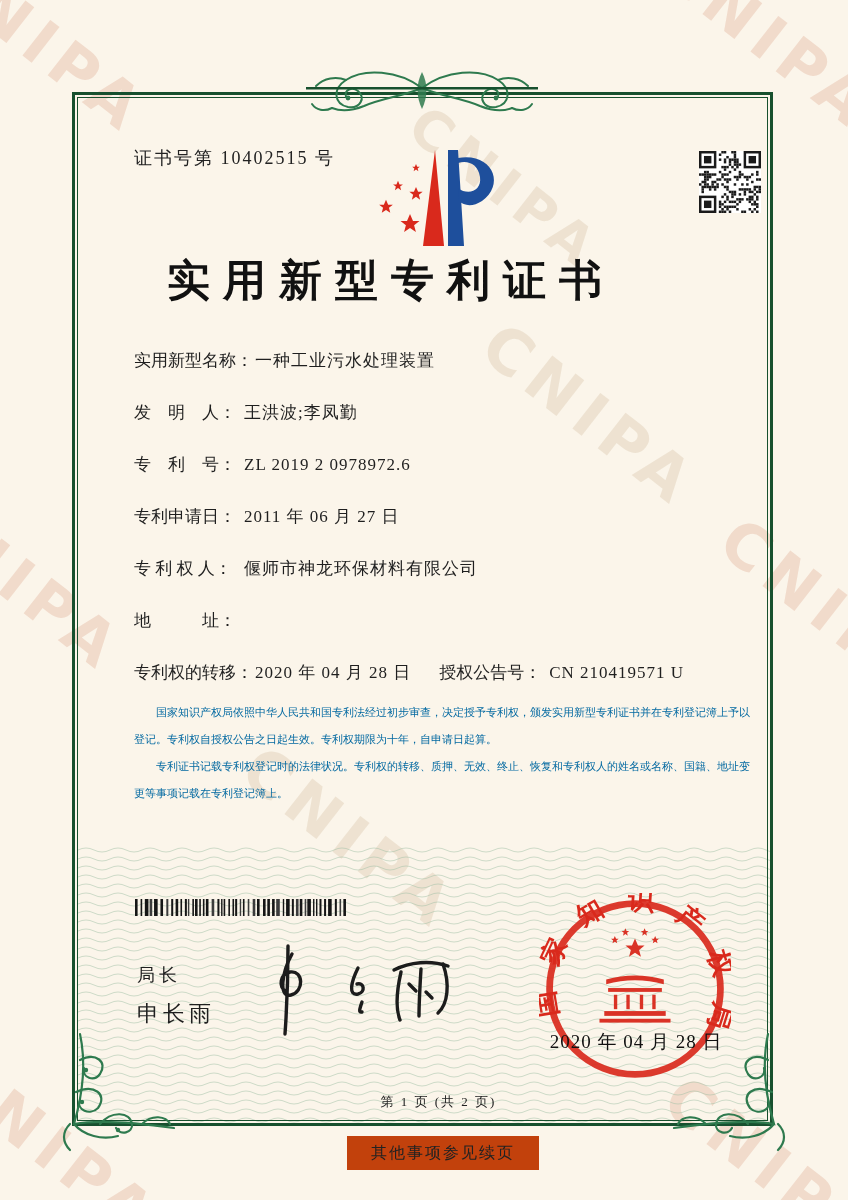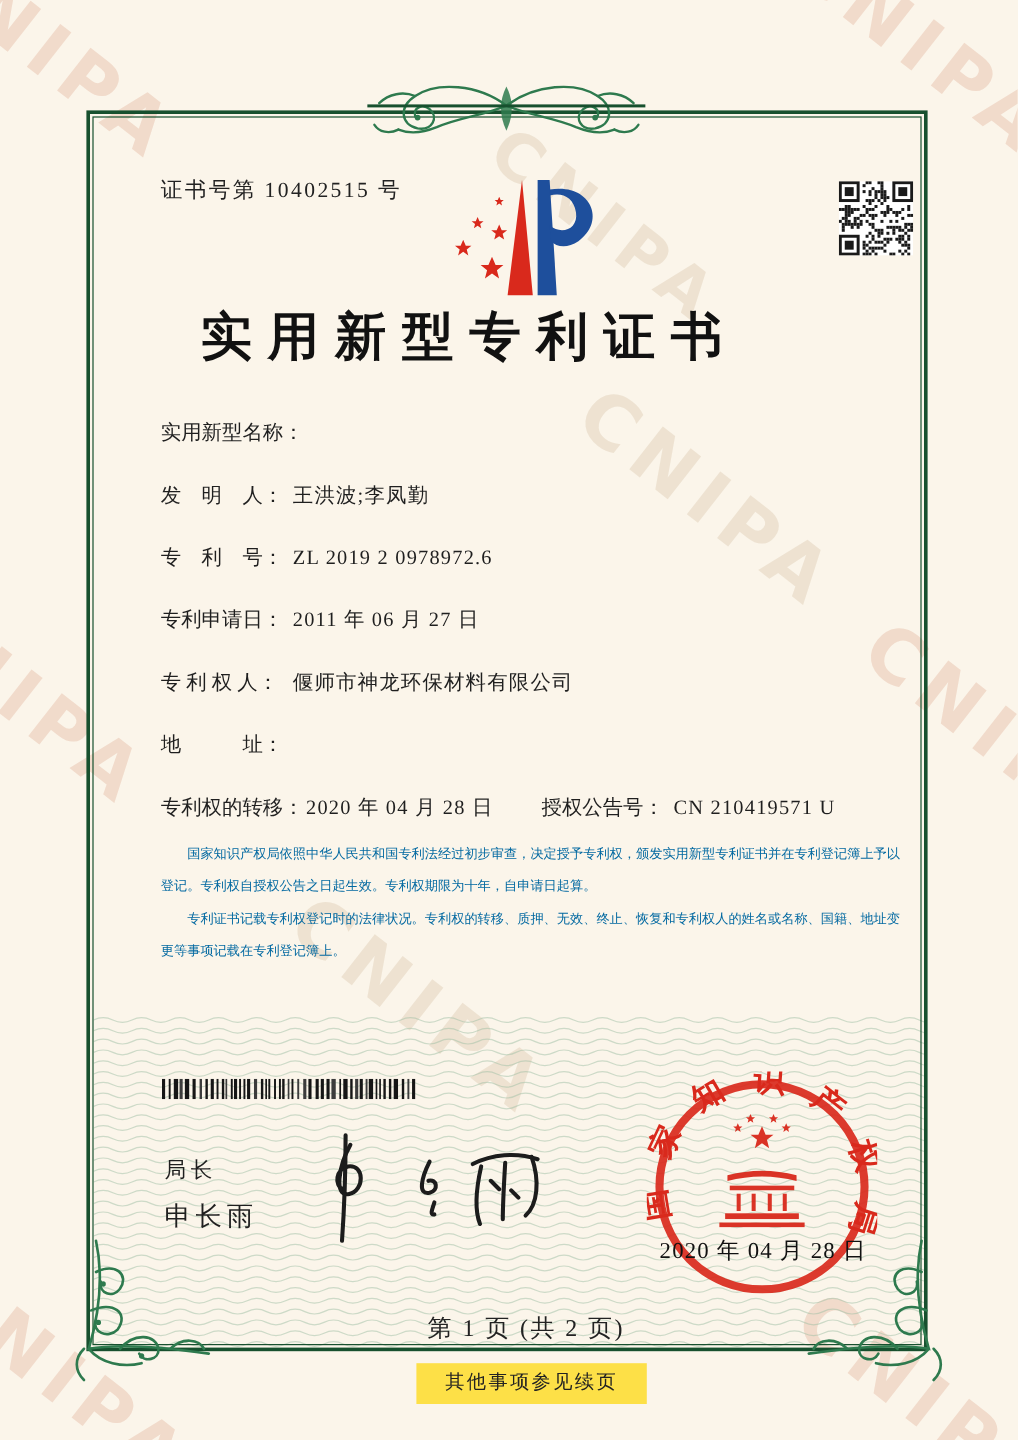--- a/index.html
+++ b/index.html
@@ -44,44 +44,44 @@
     text-align:center;font-size:43px;font-weight:bold;
     letter-spacing:13px;color:#111;
   }
   .fields{position:absolute;left:118px;top:349px;width:600px;}
   .field-row{
     display:flex;align-items:baseline;
     height:24px;margin-bottom:28px;
     font-size:17px;white-space:pre;
   }
   .flabel{min-width:108px;}
-  .flabel2{margin-left:40px;}
+  .flabel2{margin-left:28px;}
   .fvalue{margin-left:2px;letter-spacing:1px;}
   .paras{
     position:absolute;left:118px;top:699px;width:616px;
     font-size:11px;line-height:27px;text-align:justify;color:#0369a1;
   }
   .paras p{margin:0;text-indent:2em;}
   .guilloche{position:absolute;left:78px;top:846px;z-index:1;}
   .barcode{position:absolute;left:119px;top:899px;}
   .director-title{position:absolute;left:121px;top:963px;font-size:18px;letter-spacing:4px;text-align:center;}
   .director-name{position:absolute;left:121px;top:999px;font-size:22px;letter-spacing:4px;}
   .signature{position:absolute;left:242px;top:942px;}
   .seal{position:absolute;left:523px;top:893px;z-index:3;}
   .seal-date{
     position:absolute;left:516px;top:1029px;width:208px;text-align:center;
     font-size:19px;color:#111;letter-spacing:1px;z-index:4;white-space:nowrap;
   }
   .page-info{
     position:absolute;left:72px;top:1093px;width:701px;text-align:center;
-    font-size:20px;letter-spacing:2px;color:#222;
+    font-size:13px;letter-spacing:2px;color:#222;
   }
   .cont-box{
     position:absolute;left:331px;top:1136px;width:192px;height:34px;
-    background:#fde047;text-align:center;line-height:34px;
+    background:#c2410c;text-align:center;line-height:34px;
     font-size:16px;letter-spacing:2px;color:#222;z-index:3;
   }
   .ornament-top{position:absolute;left:306px;top:62px;z-index:3;}
   .flourish{position:absolute;z-index:3;}
   .flourish.bl{left:56px;top:1032px;}
   .flourish.br{left:664px;top:1032px;transform:scaleX(-1);}
 </style>
 </head>
 <body>
 
@@ -347,20 +347,21 @@
       <rect x="18" y="24" width="1" height="1" fill="#1a1a1a"></rect>
       <rect x="21" y="24" width="1" height="1" fill="#1a1a1a"></rect>
       <rect x="23" y="24" width="1" height="1" fill="#1a1a1a"></rect>
     </svg>
 
   <div class="title">实用新型专利证书</div>
 
   <div class="fields">
     <div class="field-row">
       <span class="flabel">实用新型名称：</span>
+      <span class="fvalue">一种工业污水处理装置</span>
     </div>
     <div class="field-row">
       <span class="flabel">发　明　人：</span>
       <span class="fvalue">王洪波;李凤勤</span>
     </div>
     <div class="field-row">
       <span class="flabel">专　利　号：</span>
       <span class="fvalue">ZL 2019 2 0978972.6</span>
     </div>
     <div class="field-row">

